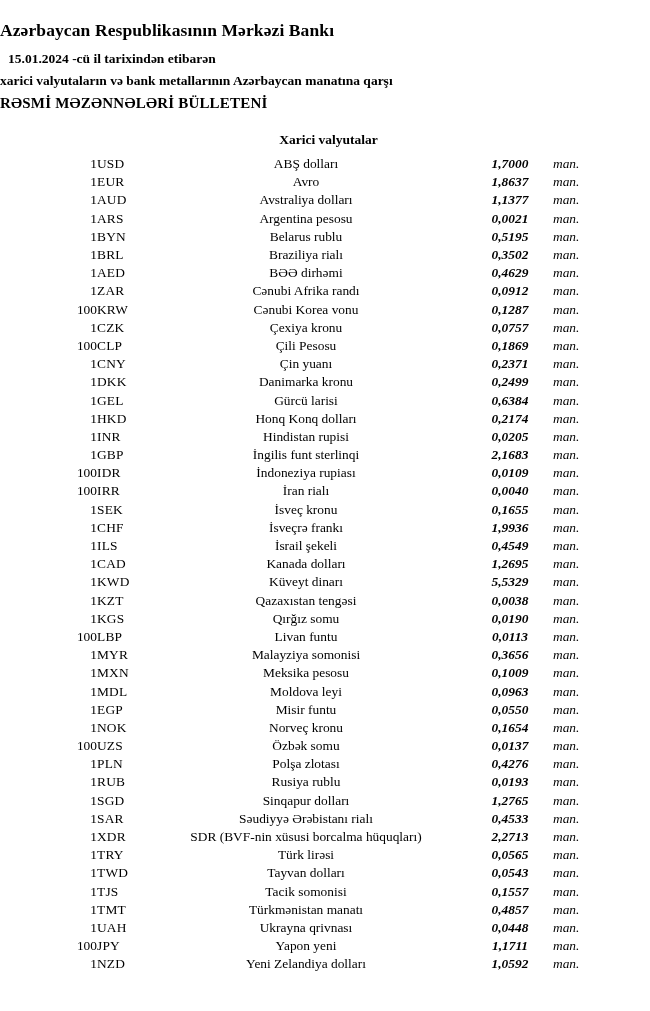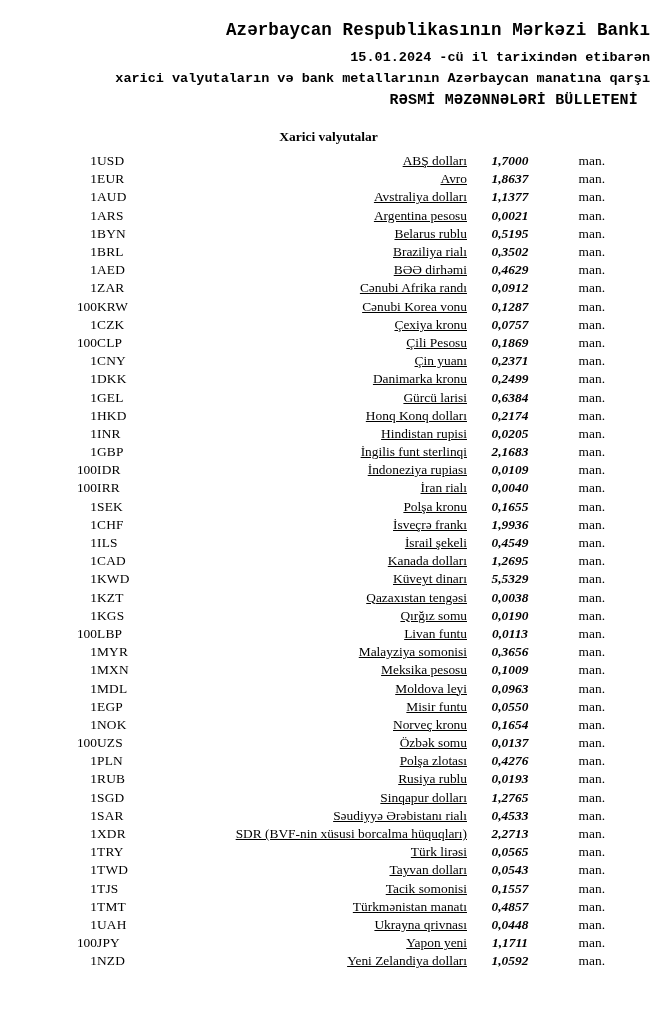--- a/index.html
+++ b/index.html
@@ -14,33 +14,32 @@
     color: #000000;
   }
   .page {
     width: 650px;
     min-height: 1011px;
     box-sizing: border-box;
     padding: 14px 0 0 0;
     position: relative;
   }
   .header {
-    text-align: right;
-    font-family: Liberation Mono, monospace;
+    text-align: left;
   }
   .bank-title {
     font-size: 17.5px;
     font-weight: bold;
     letter-spacing: 0.1px;
     margin: 6px 0 10px 0;
   }
   .date-line {
     font-size: 13.5px;
     font-weight: bold;
-    margin: 0 0 6px 0;
+    margin: 0 0 6px 8px;
   }
   .subtitle-line {
     font-size: 13.5px;
     font-weight: bold;
     margin: 0 0 6px 0;
   }
   .bulletin-line {
     font-size: 15px;
     font-weight: bold;
     letter-spacing: 0.2px;
@@ -68,36 +67,36 @@
     text-align: right;
     padding-right: 9px;
     font-family: "Liberation Serif", serif;
   }
   td.code {
     width: 48px;
     text-align: left;
     letter-spacing: 0.2px;
   }
   td.name {
-    text-align: right;
+    text-align: center;
     padding-left: 8px;
-    text-decoration: underline;
   }
   td.rate {
     width: 86px;
     text-align: center;
     font-style: italic;
     font-weight: bold;
     font-size: 13.2px;
   }
   td.unit {
     width: 52px;
-    text-align: right;
+    text-align: left;
     padding-left: 10px;
     font-size: 13px;
+    font-style: italic;
   }
 </style>
 </head>
 <body>
 
 <div class="page">
 
   <div class="header">
     <div class="bank-title">Azərbaycan Respublikasının Mərkəzi Bankı</div>
     <div class="date-line">15.01.2024  -cü il tarixindən etibarən</div>
@@ -238,21 +237,21 @@
         <tr>
           <td class="qty">100</td>
           <td class="code">IRR</td>
           <td class="name">İran rialı</td>
           <td class="rate">0,0040</td>
           <td class="unit">man.</td>
         </tr>
         <tr>
           <td class="qty">1</td>
           <td class="code">SEK</td>
-          <td class="name">Polşa kronu</td>
+          <td class="name">İsveç kronu</td>
           <td class="rate">0,1655</td>
           <td class="unit">man.</td>
         </tr>
         <tr>
           <td class="qty">1</td>
           <td class="code">CHF</td>
           <td class="name">İsveçrə frankı</td>
           <td class="rate">1,9936</td>
           <td class="unit">man.</td>
         </tr>

